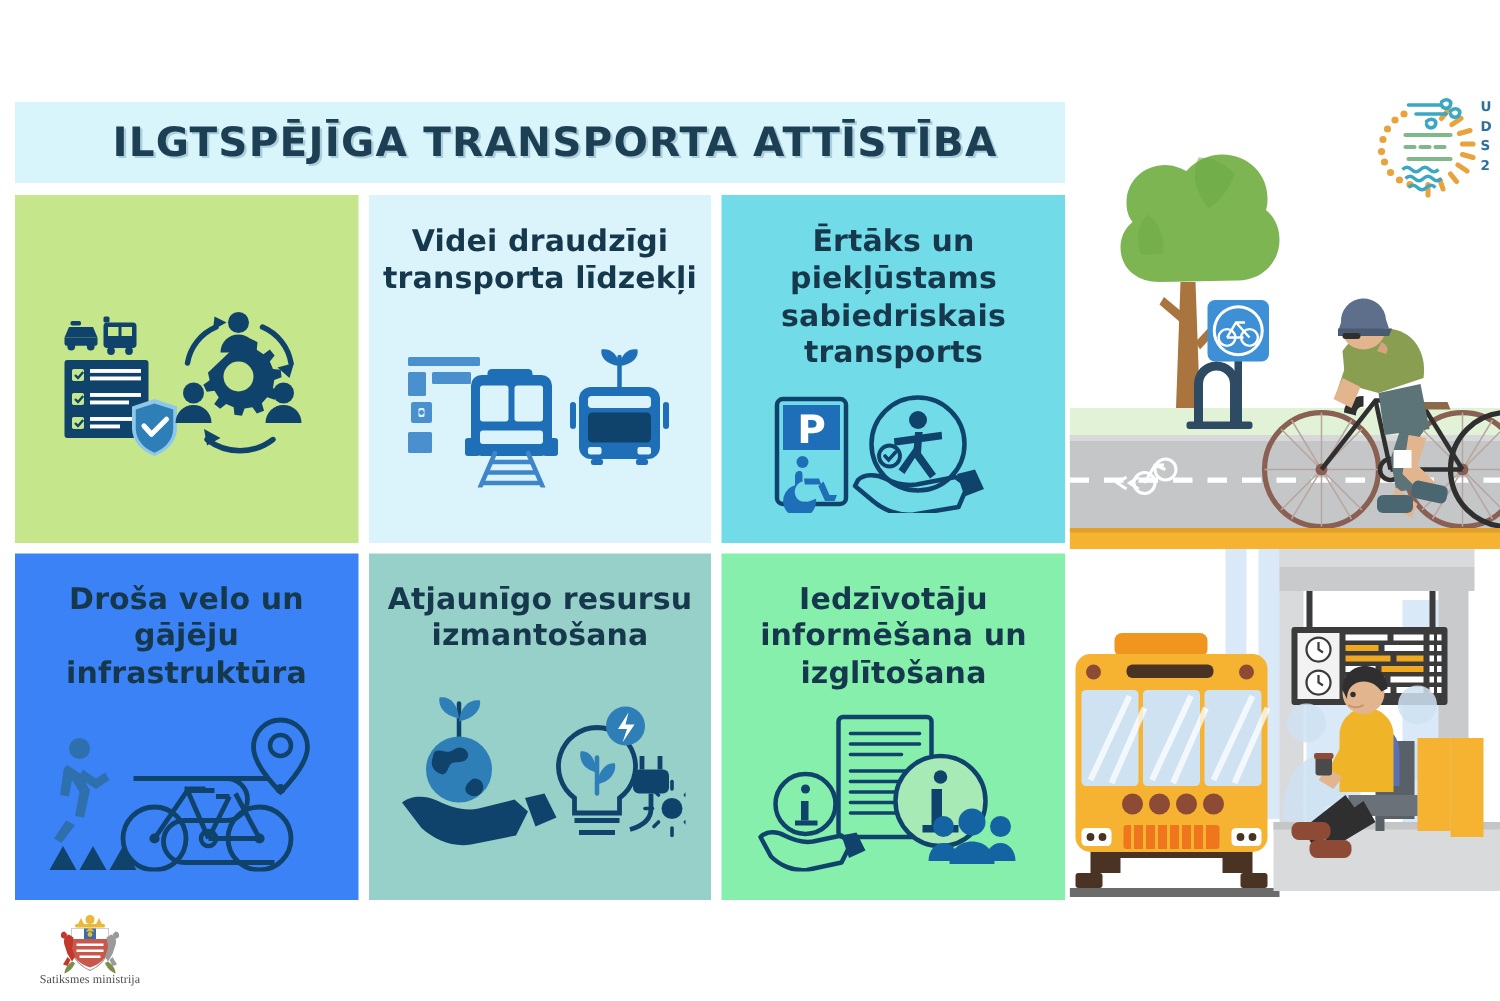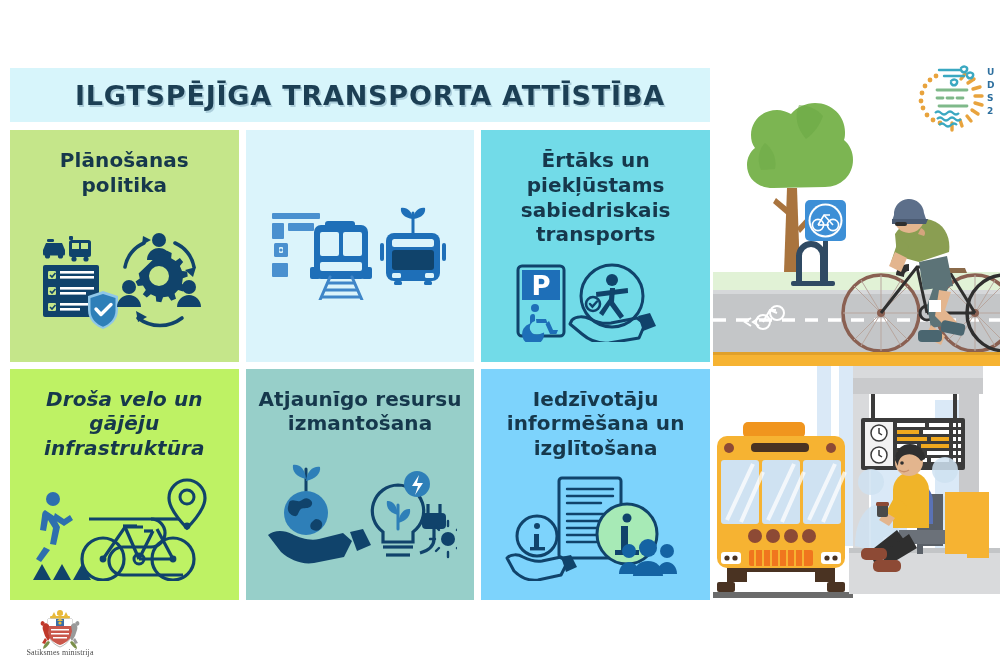--- a/index.html
+++ b/index.html
@@ -64,21 +64,20 @@
 
   <div class="grid-wrap">
 
     <div class="title-band" style="background: rgb(215, 245, 251); padding-left: 20px;">
       <div class="title-text" style="color: rgb(28, 63, 84);">ILGTSPĒJĪGA TRANSPORTA ATTĪSTĪBA</div>
     </div>
 
     <div class="cards">
 
       <div class="card" id="card0" style="background: rgb(197, 230, 138);">
-        <div class="card-title">Plānošanas politika</div>
         <div class="card-icon">
           <svg width="170" height="110" viewBox="0 0 170 110">
             <g fill="#10436b">
 
               <rect x="8" y="16" width="7" height="3" rx="1.2"></rect>
               <path d="M4 27h22v4a1.5 1.5 0 0 1-1.5 1.5h-19A1.5 1.5 0 0 1 4 31z"></path>
               <path d="M7 20h16l3 7H4z"></path>
               <circle cx="8.5" cy="33" r="2.6"></circle>
                 <circle cx="21.5" cy="33" r="2.6"></circle>
 
@@ -138,20 +137,21 @@
             <g fill="#10436b">
               <path d="M104 13l8 4-9 5z"></path>
               <path d="M157 44l-3 10-8-7z"></path>
               <path d="M97 88l2 11 9-5z"></path>
             </g>
           </svg>
         </div>
       </div>
 
       <div class="card" id="card1" style="background: rgb(219, 244, 251);">
+        <div class="card-title">Videi draudzīgi transporta līdzekļi</div>
         <div class="card-icon">
           <svg width="180" height="95" viewBox="0 0 180 95">
 
             <g fill="#4a90cf">
               <rect x="2" y="8" width="48" height="6" rx="1"></rect>
               <rect x="2" y="18" width="12" height="16" rx="1"></rect>
               <rect x="18" y="18" width="26" height="8" rx="1"></rect>
               <rect x="4" y="38" width="14" height="14" rx="1.5"></rect>
               <rect x="2" y="58" width="16" height="14" rx="1"></rect>
             </g>
@@ -225,21 +225,21 @@
               <circle cx="23" cy="40" r="7" fill="none" stroke="#10436b" stroke-width="2.6"></circle>
               <path d="M20 40l2.4 2.6L27 37.5" stroke="#10436b" stroke-width="2.4" fill="none" stroke-linecap="round"></path>
 
               <path d="M2 56c4-4 12-4 18-1 6 3 14 5 21 4l26-5 8 6-6 14-30 5c-10 1-20-3-27-9l-12-10z" fill="none" stroke="#10436b" stroke-width="3" stroke-linejoin="round"></path>
               <path d="M68 52l12-3 6 13-13 5z" fill="#10436b"></path>
             </g>
           </svg>
         </div>
       </div>
 
-      <div class="card" id="card3" style="background: #bef264; font-style: italic;">
+      <div class="card" id="card3" style="background: #3b82f6;">
         <div class="card-title">Droša velo un gājēju infrastruktūra</div>
         <div class="card-icon">
           <svg width="195" height="105" viewBox="0 0 195 105">
 
             <path d="M62 55h62a14 14 0 0 1 0 28H96a14 14 0 0 0 0 28h60" fill="none" stroke="#10436b" stroke-width="3.2" transform="translate(0,-12)"></path>
             <path d="M124 43h28" stroke="#10436b" stroke-width="3.2" fill="none"></path>
 
             <g transform="translate(142,-2)">
               <path d="M18 6a18 18 0 0 0-18 18c0 13 18 30 18 30s18-17 18-30A18 18 0 0 0 18 6z" fill="none" stroke="#10436b" stroke-width="3.2"></path>
               <circle cx="18" cy="23" r="7" fill="none" stroke="#10436b" stroke-width="3"></circle>
@@ -325,21 +325,21 @@
               <path d="M199 78h5"></path>
                 <path d="M177 69l-3-3"></path>
                 <path d="M195 87l3 3"></path>
               <path d="M195 69l3-3"></path>
                 <path d="M177 87l-3 3"></path>
             </g>
           </svg>
         </div>
       </div>
 
-      <div class="card" id="card5" style="background: #7dd3fc;">
+      <div class="card" id="card5" style="background: #86efac;">
         <div class="card-title">Iedzīvotāju informēšana un izglītošana</div>
         <div class="card-icon">
           <svg width="185" height="105" viewBox="0 0 185 105">
 
             <rect x="56" y="2" width="62" height="80" rx="3" fill="none" stroke="#10436b" stroke-width="3"></rect>
             <g stroke="#10436b" stroke-width="2.4" stroke-linecap="round">
               <path d="M64 13h46"></path>
                 <path d="M64 20h46"></path>
                 <path d="M64 27h34"></path>
               <path d="M64 38h46"></path>

